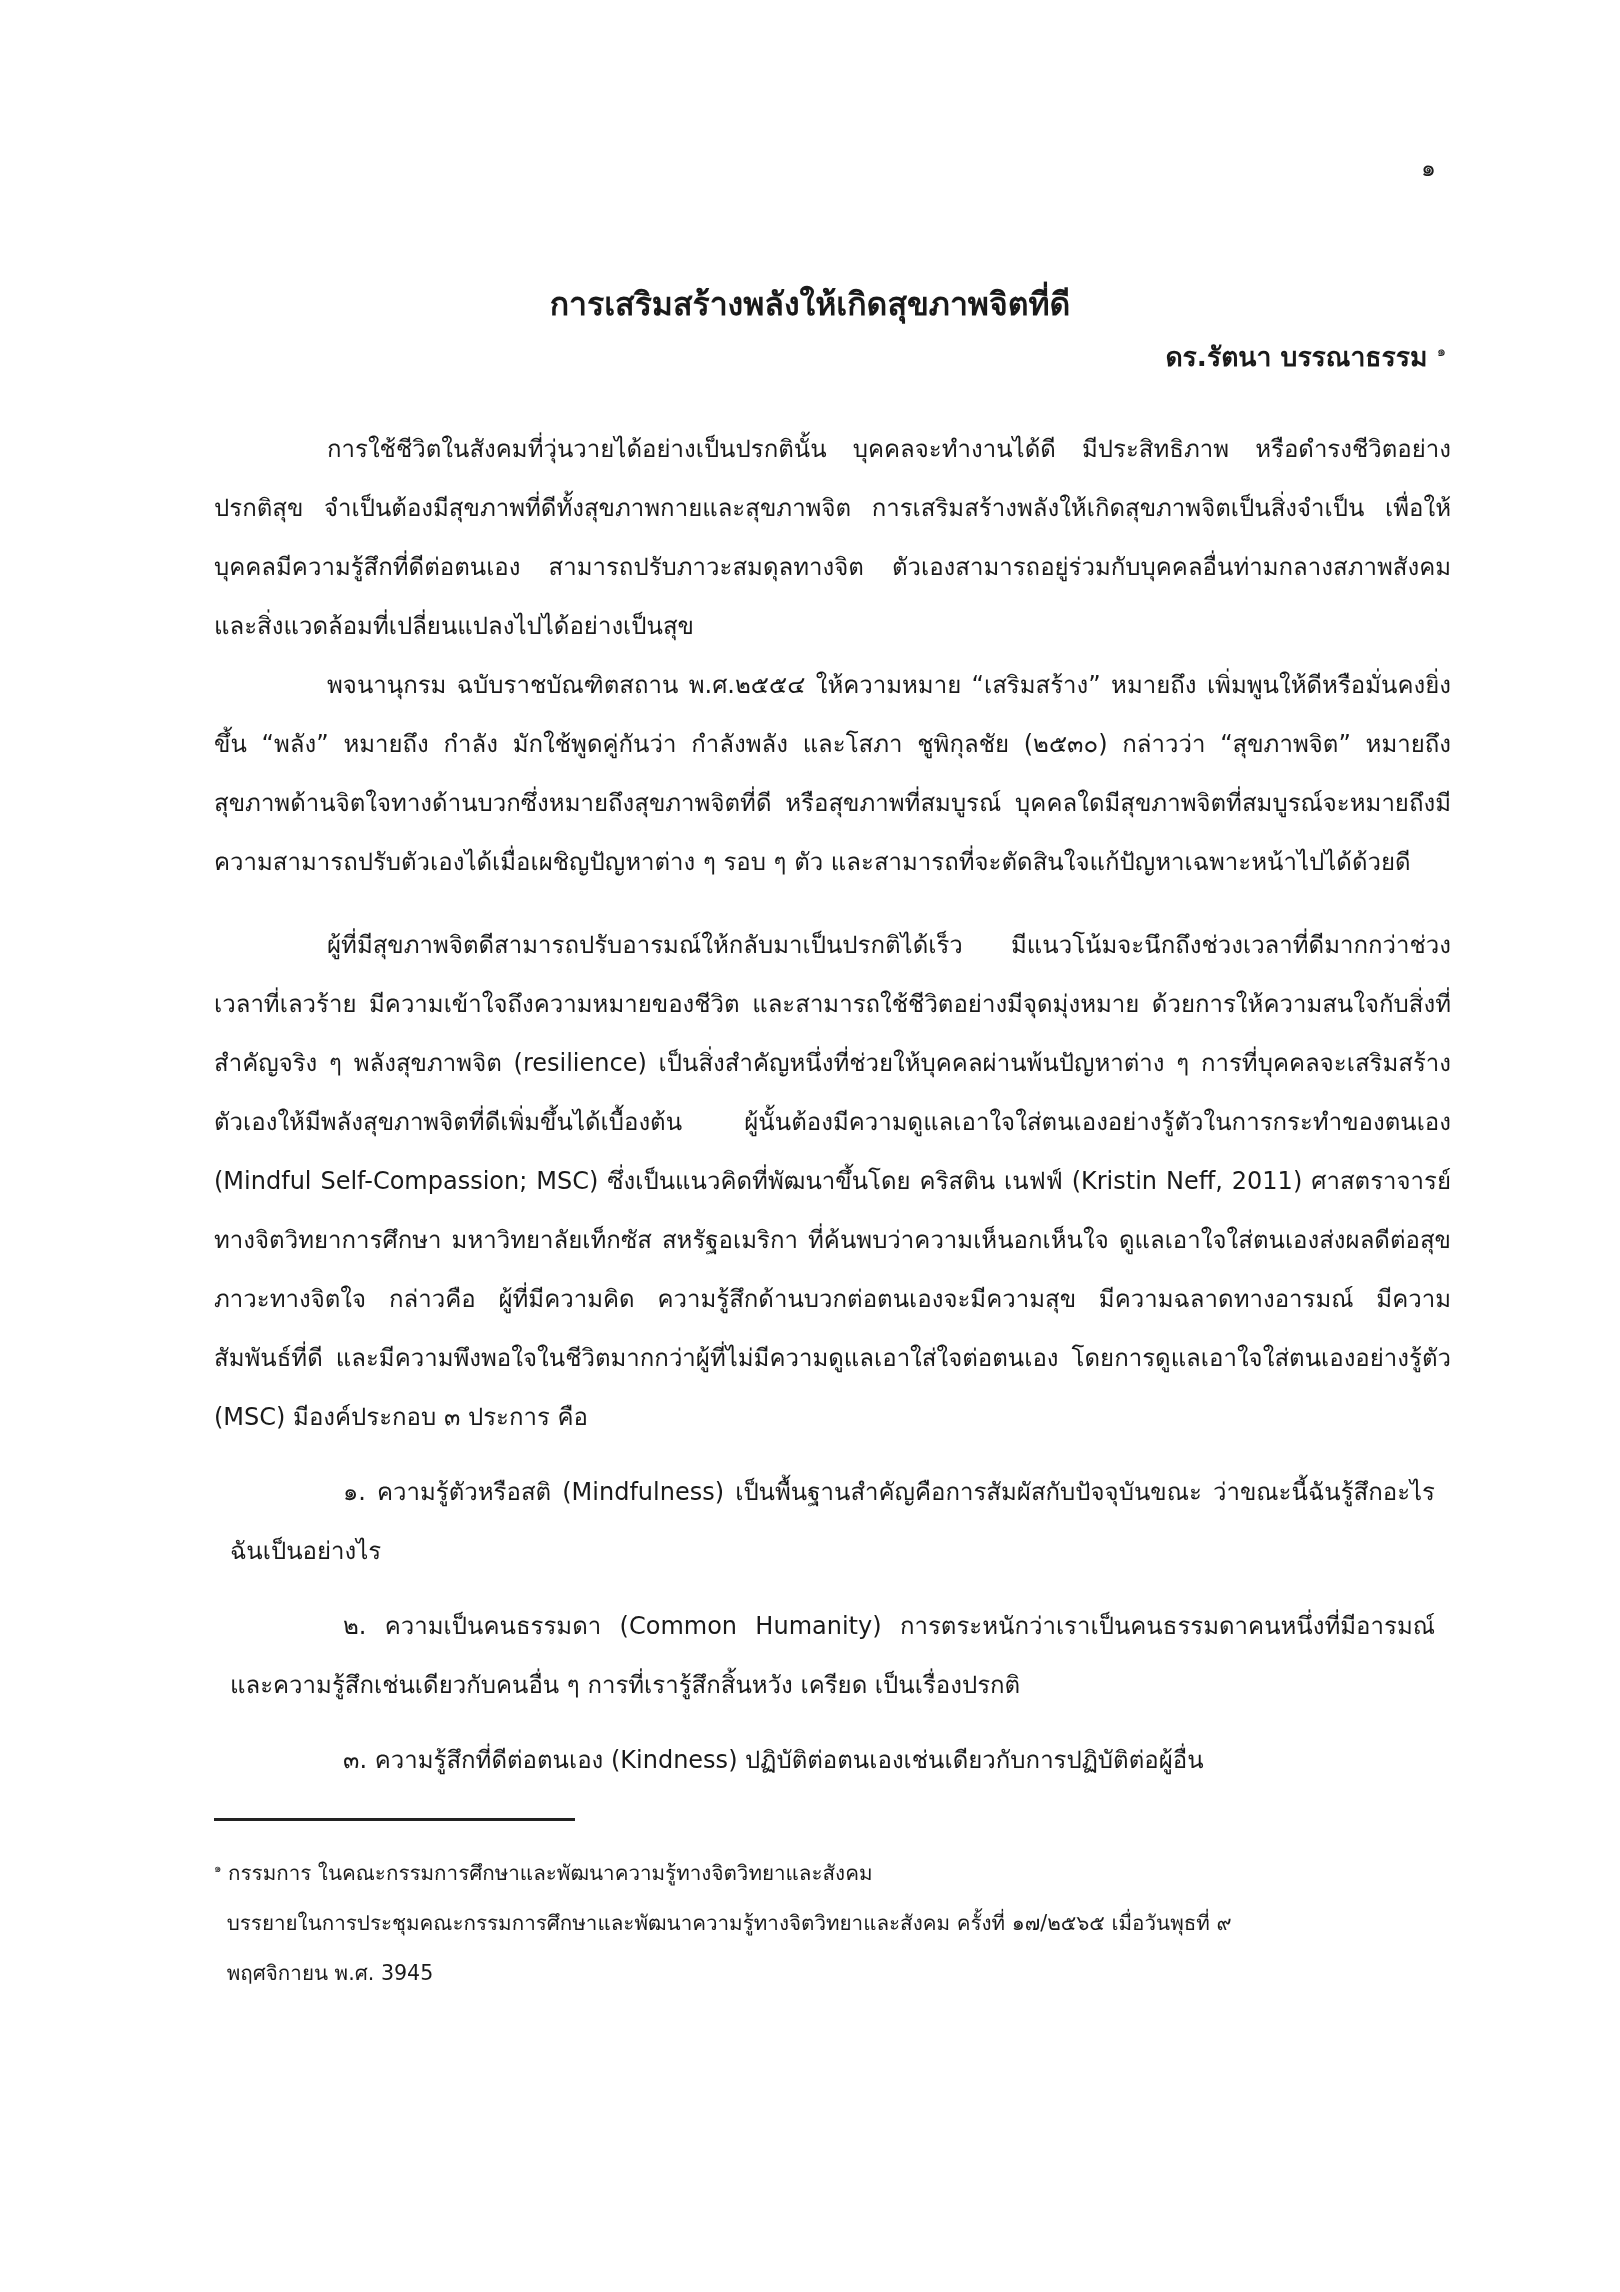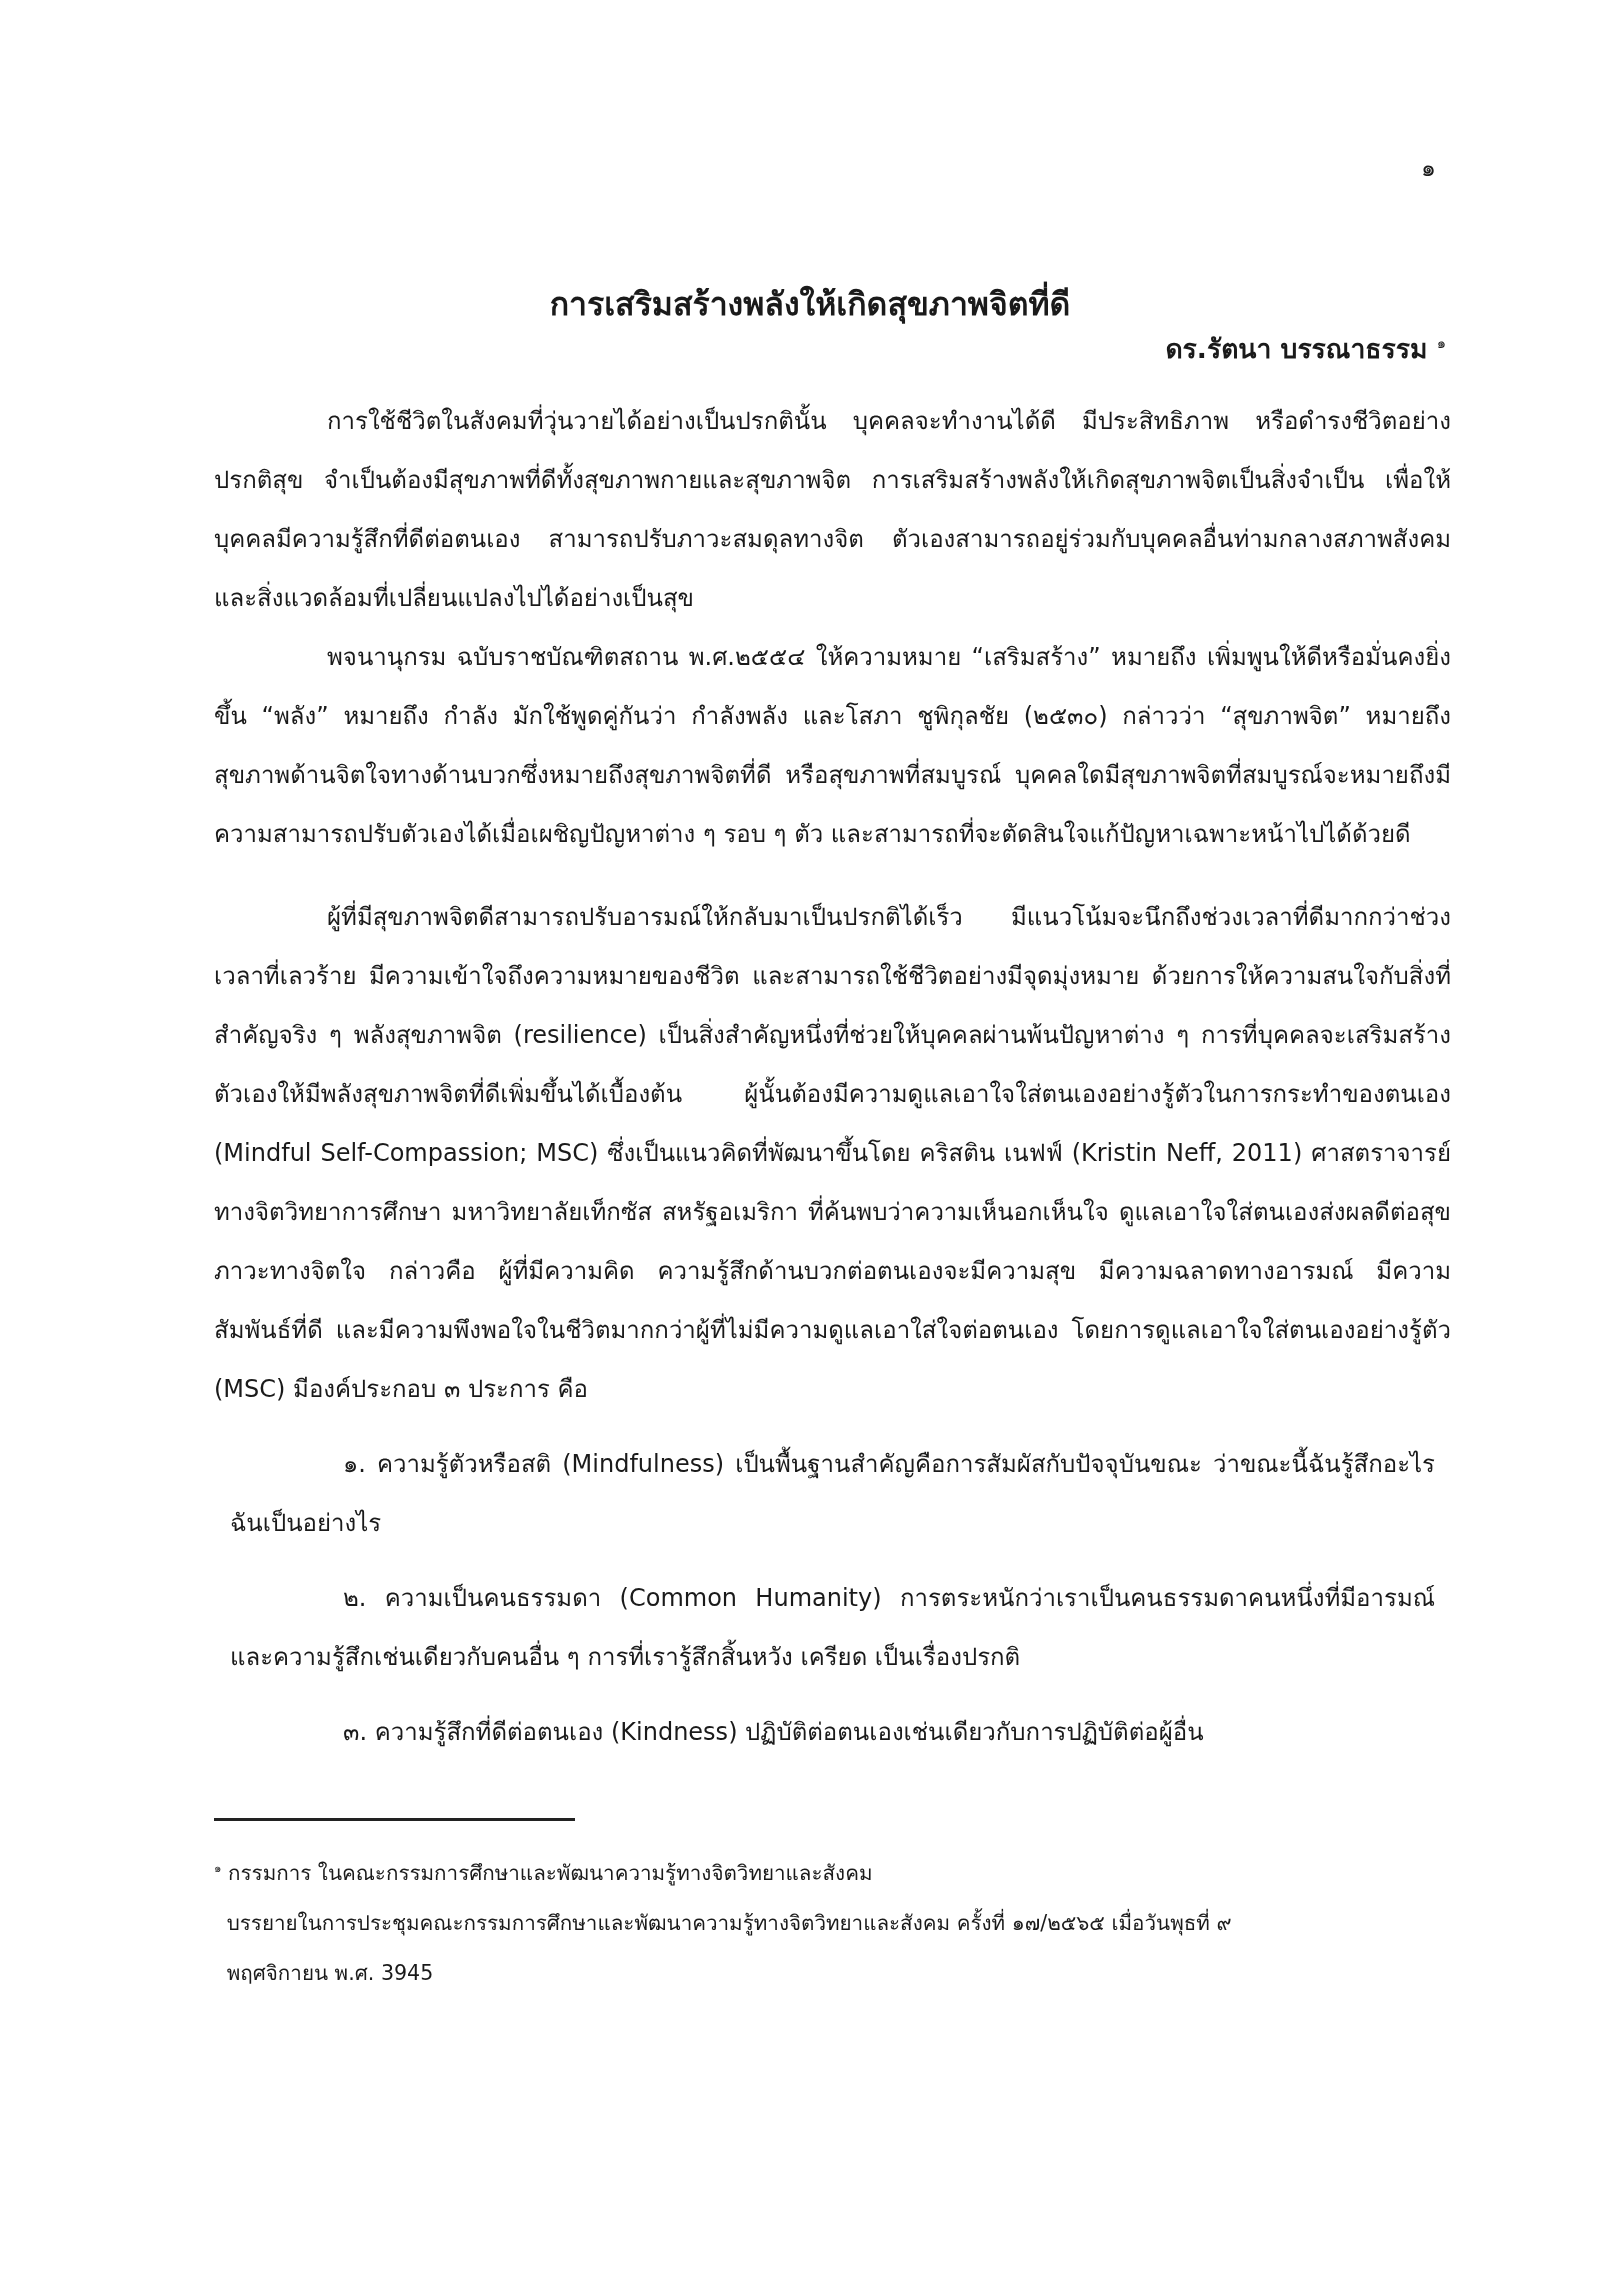--- a/index.html
+++ b/index.html
@@ -1,23 +1,23 @@
 <!DOCTYPE html>
 <html><head>
 <meta charset="utf-8">
 <style>
   html, body { margin: 0; padding: 0; background: #ffffff; }
   body { width: 1620px; height: 2293px; position: relative; overflow: hidden;
          font-family: "DejaVu Sans", "Liberation Sans", sans-serif; color: #1a1a1a; }
   .page-number { position: absolute; left: 1421px; top: 149px; font-size: 23.5px; }
   .title { position: absolute; left: 0; width: 1620px; top: 257px; text-align: center;
            font-size: 32px; font-weight: bold; letter-spacing: 0px; }
-  .author { position: absolute; right: 174px; top: 328px; font-size: 26.5px; font-weight: bold; text-align: center; }
+  .author { position: absolute; right: 174px; top: 336px; font-size: 26.5px; font-weight: bold; text-align: center; }
   .author sup { font-size: 14.7px; font-weight: normal; }
-  .body { position: absolute; left: 214px; width: 1237px; top: 392px; font-size: 24px; line-height: 59px; }
+  .body { position: absolute; left: 214px; width: 1237px; top: 420px; font-size: 24px; line-height: 59px; }
   .para { margin: 0; text-align: justify; text-align-last: left; }
   .para.indent { text-indent: 113px; }
   .para.gap { margin-top: 23.5px; }
   .list-item { margin: 16px; text-indent: 113px; text-align: justify; text-align-last: left; }
   .footnote-rule { position: absolute; left: 214px; top: 1818px; width: 361px; height: 2.9px; background: #222; }
   .footnotes { position: absolute; left: 214px; top: 1843px; width: 1255px; font-size: 20.6px; line-height: 50px; }
   .footnotes .fn-line { margin: 0; }
   .footnotes .fn-cont { margin: 0; padding-left: 12.7px; }
   .footnotes sup { font-size: 11.8px; }
 </style>

